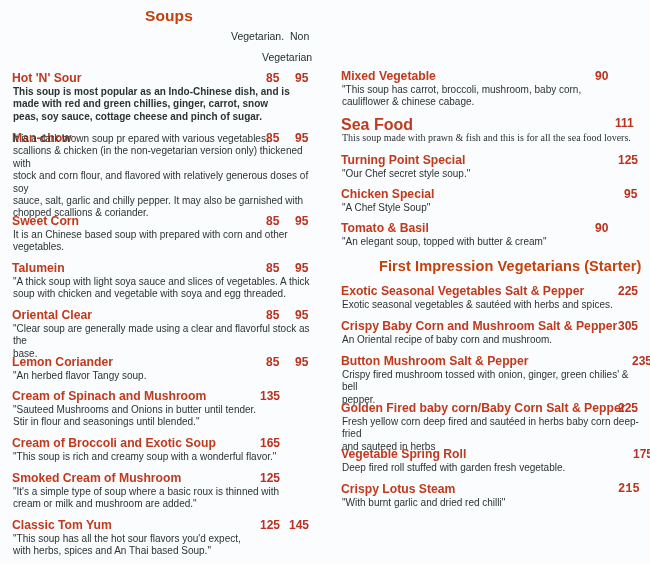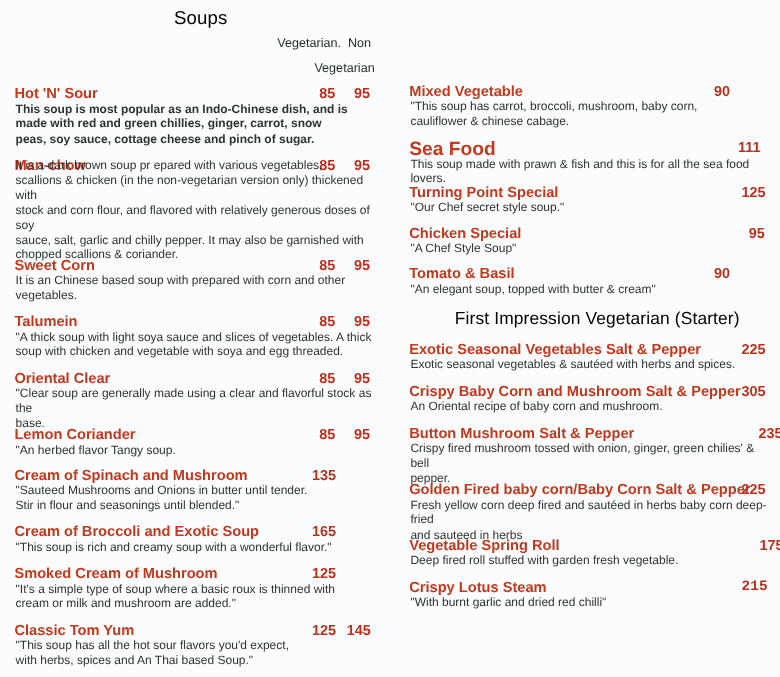--- a/index.html
+++ b/index.html
@@ -7,21 +7,21 @@
     width: 650px; height: 564px; overflow: hidden;
     background: #fbfcfd;
     font-family: "Liberation Sans", sans-serif;
     color: #2a2f2f;
     position: relative;
   }
   .col { position: absolute; top: 0; }
   .col-left { left: 0; width: 325px; }
   .col-right { left: 325px; width: 325px; }
   .title {
-    position: absolute; color: #000000; font-weight: normal;
+    position: absolute; color: #c2410c; font-weight: bold;
     font-size: 15px; letter-spacing: 0.1px;
   }
   .hdr {
     position: absolute; font-weight: normal; font-size: 10.5px; color: #1d2a2a;
   }
   .item { position: absolute; }
   .name {
     position: absolute; left: 0; top: 0; white-space: nowrap;
     color: #c03a1e; font-weight: bold; font-size: 12.2px;
   }
@@ -126,42 +126,42 @@
   <div class="item" style="left:16px; top:69px;">
     <div class="name">Mixed Vegetable</div>
     <div class="price" style="left:254px;">90</div>
     <div class="desc" style="top:15px;">"This soup has carrot, broccoli, mushroom, baby corn,
 cauliflower &amp; chinese cabage.</div>
   </div>
 
   <div class="item" style="left:16px; top:116px;">
     <div class="name" style="font-size:16px;">Sea Food</div>
     <div class="price" style="left:274px;">111</div>
-    <div class="desc" style="top:16px;">This soup made with prawn &amp; fish and this is for all the sea food lovers.</div>
+    <div class="desc" style="top:16px;font-family:Liberation Serif, serif;">This soup made with prawn &amp; fish and this is for all the sea food lovers.</div>
   </div>
 
   <div class="item" style="left:16px; top:153px;">
     <div class="name">Turning Point Special</div>
     <div class="price" style="left:277px;">125</div>
     <div class="desc" style="top:15px;">"Our Chef secret style soup."</div>
   </div>
 
   <div class="item" style="left:16px; top:187px;">
     <div class="name">Chicken Special</div>
     <div class="price" style="left:283px;">95</div>
     <div class="desc" style="top:15px;">"A Chef Style Soup"</div>
   </div>
 
   <div class="item" style="left:16px; top:221px;">
     <div class="name">Tomato &amp; Basil</div>
     <div class="price" style="left:254px;">90</div>
     <div class="desc" style="top:15px;">"An elegant soup, topped with butter &amp; cream"</div>
   </div>
 
-  <div class="title" style="left:54px; top:258px; font-size:14.5px;">First Impression Vegetarian (Starter)</div>
+  <div class="title" style="left:54px; top:258px; font-size:14.5px;">First Impression Vegetarians (Starter)</div>
 
   <div class="item" style="left:16px; top:284px;">
     <div class="name">Exotic Seasonal Vegetables Salt &amp; Pepper</div>
     <div class="price" style="left:277px;">225</div>
     <div class="desc" style="top:15px;">Exotic seasonal vegetables &amp; sautéed with herbs and spices.</div>
   </div>
 
   <div class="item" style="left:16px; top:319px;">
     <div class="name">Crispy Baby Corn and Mushroom Salt &amp; Pepper</div>
     <div class="price" style="left:277px;">305</div>

